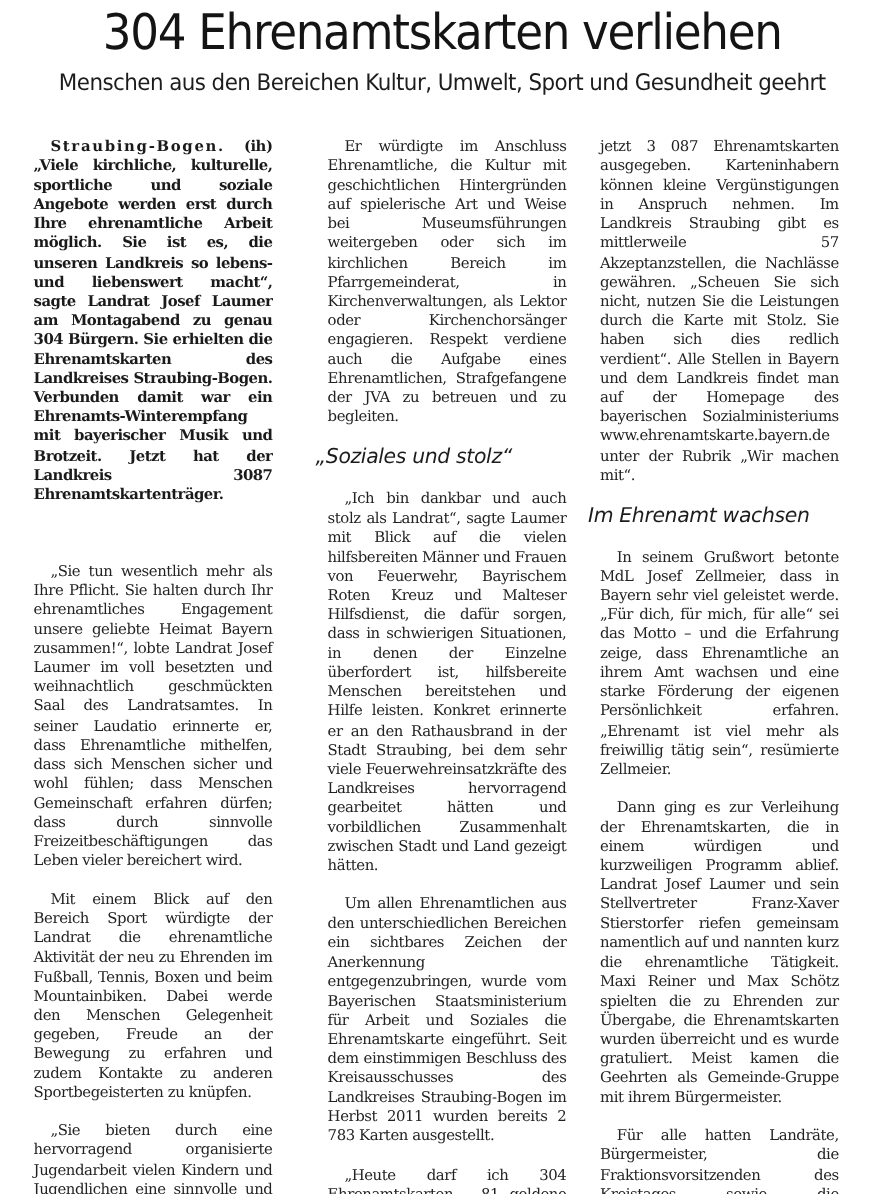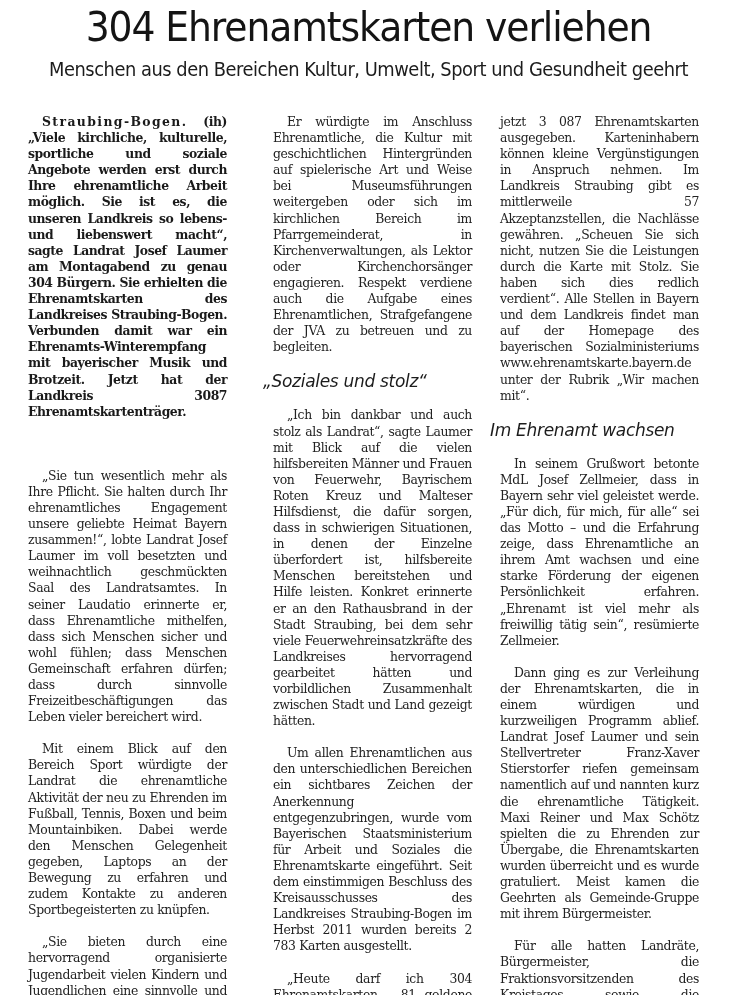--- a/index.html
+++ b/index.html
@@ -54,21 +54,21 @@
 <body>
 
 <div class="page">
   <h1 class="headline">304 Ehrenamtskarten verliehen</h1>
   <h2 class="subline">Menschen aus den Bereichen Kultur, Umwelt, Sport und Gesundheit geehrt</h2>
 
   <div class="col col-1">
     <p class="lead"><span class="place">Straubing-Bogen.</span><span> (ih) „Viele kirchliche, kulturelle, sportliche und soziale Angebote werden erst durch Ihre ehrenamtliche Arbeit möglich. Sie ist es, die unseren Landkreis so lebens- und liebenswert macht“, sagte Landrat Josef Laumer am Montagabend zu genau 304 Bürgern. Sie erhielten die Ehrenamtskarten des Landkreises Straubing-Bogen. Verbunden damit war ein Ehrenamts-Winterempfang mit bayerischer Musik und Brotzeit. Jetzt hat der Landkreis 3087 Ehrenamtskartenträger.</span></p>
     <div class="gap"></div>
     <p>„Sie tun wesentlich mehr als Ihre Pflicht. Sie halten durch Ihr ehrenamtliches Engagement unsere geliebte Heimat Bayern zusammen!“, lobte Landrat Josef Laumer im voll besetzten und weihnachtlich geschmückten Saal des Landratsamtes. In seiner Laudatio erinnerte er, dass Ehrenamtliche mithelfen, dass sich Menschen sicher und wohl fühlen; dass Menschen Gemeinschaft erfahren dürfen; dass durch sinnvolle Freizeitbeschäftigungen das Leben vieler bereichert wird.</p>
-    <p>Mit einem Blick auf den Bereich Sport würdigte der Landrat die ehrenamtliche Aktivität der neu zu Ehrenden im Fußball, Tennis, Boxen und beim Mountainbiken. Dabei werde den Menschen Gelegenheit gegeben, Laptops an der Bewegung zu erfahren und zudem Kontakte zu anderen Sportbegeisterten zu knüpfen.</p>
+    <p>Mit einem Blick auf den Bereich Sport würdigte der Landrat die ehrenamtliche Aktivität der neu zu Ehrenden im Fußball, Tennis, Boxen und beim Mountainbiken. Dabei werde den Menschen Gelegenheit gegeben, Freude an der Bewegung zu erfahren und zudem Kontakte zu anderen Sportbegeisterten zu knüpfen.</p>
     <p>„Sie bieten durch eine hervorragend organisierte Jugendarbeit vielen Kindern und Jugendlichen eine sinnvolle und gesunde Freizeitbeschäftigung“, so Laumer. Dies könne angesichts unserer hoch technisierten Welt mit Handys und Laptops gar nicht hoch genug geschätzt werden. Er drückte auch seine Freude aus, dass ein Vertreter aus den Krieger-, Soldaten- und Reservistenkameradschaften dabei war. Sie setzten sich für den Erhalt des Friedens und der Freiheit ein.</p>
 
   </div>
 
   <div class="col col-2">
     <p>Er würdigte im Anschluss Ehrenamtliche, die Kultur mit geschichtlichen Hintergründen auf spielerische Art und Weise bei Museumsführungen weitergeben oder sich im kirchlichen Bereich im Pfarrgemeinderat, in Kirchenverwaltungen, als Lektor oder Kirchenchorsänger engagieren. Respekt verdiene auch die Aufgabe eines Ehrenamtlichen, Strafgefangene der JVA zu betreuen und zu begleiten.</p>
     <div class="subhead">„Soziales und stolz“</div>
     <p>„Ich bin dankbar und auch stolz als Landrat“, sagte Laumer mit Blick auf die vielen hilfsbereiten Männer und Frauen von Feuerwehr, Bayrischem Roten Kreuz und Malteser Hilfsdienst, die dafür sorgen, dass in schwierigen Situationen, in denen der Einzelne überfordert ist, hilfsbereite Menschen bereitstehen und Hilfe leisten. Konkret erinnerte er an den Rathausbrand in der Stadt Straubing, bei dem sehr viele Feuerwehreinsatzkräfte des Landkreises hervorragend gearbeitet hätten und vorbildlichen Zusammenhalt zwischen Stadt und Land gezeigt hätten.</p>
     <p>Um allen Ehrenamtlichen aus den unterschiedlichen Bereichen ein sichtbares Zeichen der Anerkennung entgegenzubringen, wurde vom Bayerischen Staatsministerium für Arbeit und Soziales die Ehrenamtskarte eingeführt. Seit dem einstimmigen Beschluss des Kreisausschusses des Landkreises Straubing-Bogen im Herbst 2011 wurden bereits 2 783 Karten ausgestellt.</p>
     <p>„Heute darf ich 304 Ehrenamtskarten – 81 goldene und 223 blaue – an verdiente Bürgerinnen und Bürger aushändigen, die alle mehr tun als ihre Pflicht“, sagte Landrat Laumer. Damit hat der Landkreis</p>

